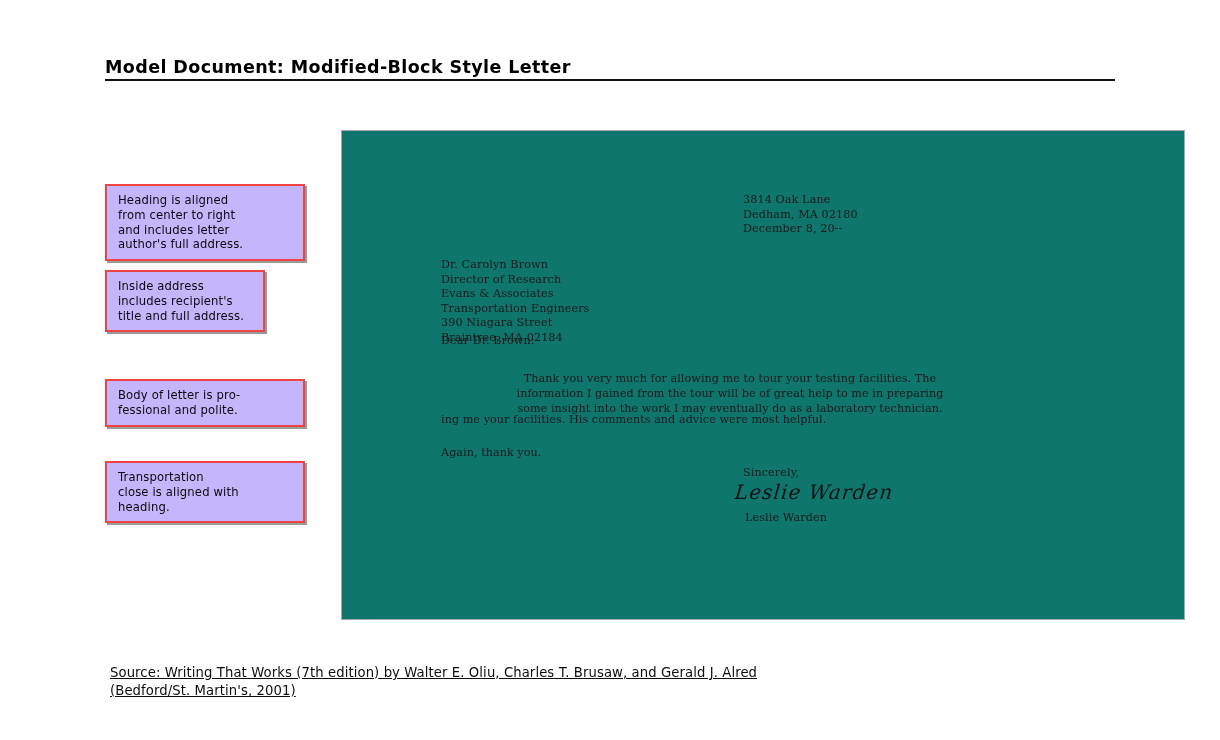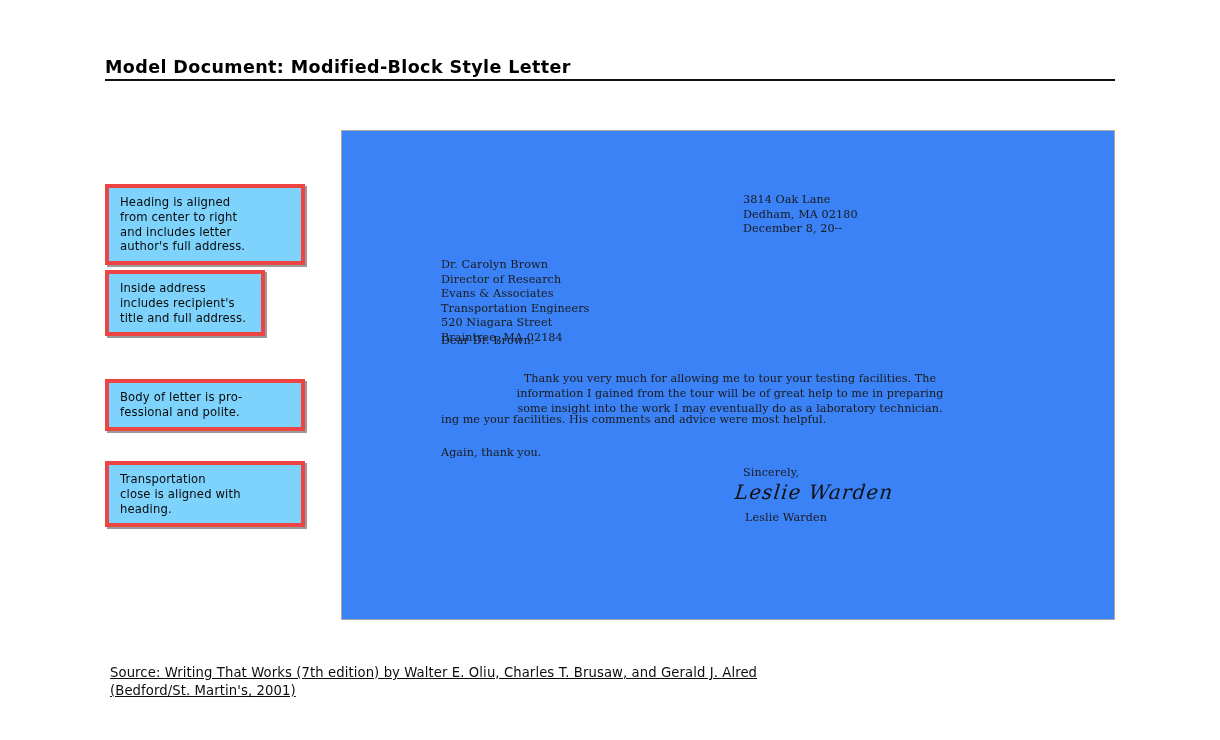--- a/index.html
+++ b/index.html
@@ -34,22 +34,22 @@
     left: 105px;
     top: 79px;
     width: 1010px;
     height: 2px;
     background: #111111;
   }
 
   
   .callout {
     position: absolute;
-    background: #7dd3fc;
-    border: 4px solid #ef4444;
+    background: #c4b5fd;
+    border: 2px solid #ef4444;
     box-shadow: 2px 2px 0 0 #9a9a9a;
     box-sizing: border-box;
     padding: 7px 9px 7px 11px;
     font-family: "DejaVu Sans", sans-serif;
     font-size: 11.6px;
     font-weight: 500;
     line-height: 1.28;
     color: #0a0a0a;
     letter-spacing: 0.15px;
   }
@@ -58,23 +58,23 @@
   #callout-heading  { left: 105px; top: 184px; width: 200px; }
   #callout-inside   { left: 105px; top: 270px; width: 160px; }
   #callout-body     { left: 105px; top: 379px; width: 200px; }
   #callout-close    { left: 105px; top: 461px; width: 200px; }
 
   
   #letter-page {
     position: absolute;
     left: 341px;
     top: 130px;
-    width: 774px;
+    width: 844px;
     height: 490px;
-    background: #3b82f6;
+    background: #0f766e;
     border: 1px solid #a8a8a8;
     box-sizing: border-box;
   }
 
   .letter-text {
     position: absolute;
     font-family: "DejaVu Serif", serif;
     font-size: 11.2px;
     line-height: 1.30;
     color: #1a1a1a;
@@ -189,21 +189,21 @@
     <span class="ln">3814 Oak Lane</span>
     <span class="ln">Dedham, MA 02180</span>
     <span class="ln">December 8, 20--</span>
   </div>
 
   <div class="letter-text" id="inside-address">
     <span class="ln">Dr. Carolyn Brown</span>
     <span class="ln">Director of Research</span>
     <span class="ln">Evans &amp; Associates</span>
     <span class="ln">Transportation Engineers</span>
-    <span class="ln">520 Niagara Street</span>
+    <span class="ln">390 Niagara Street</span>
     <span class="ln">Braintree, MA 02184</span>
   </div>
 
   <div class="letter-text" id="salutation">Dear Dr. Brown:</div>
 
   <div class="body-para" id="para-1">
     <span class="ln">Thank you very much for allowing me to tour your testing facilities. The</span>
     <span class="ln">information I gained from the tour will be of great help to me in preparing</span>
     <span class="ln">some insight into the work I may eventually do as a laboratory technician.</span>
   </div>

